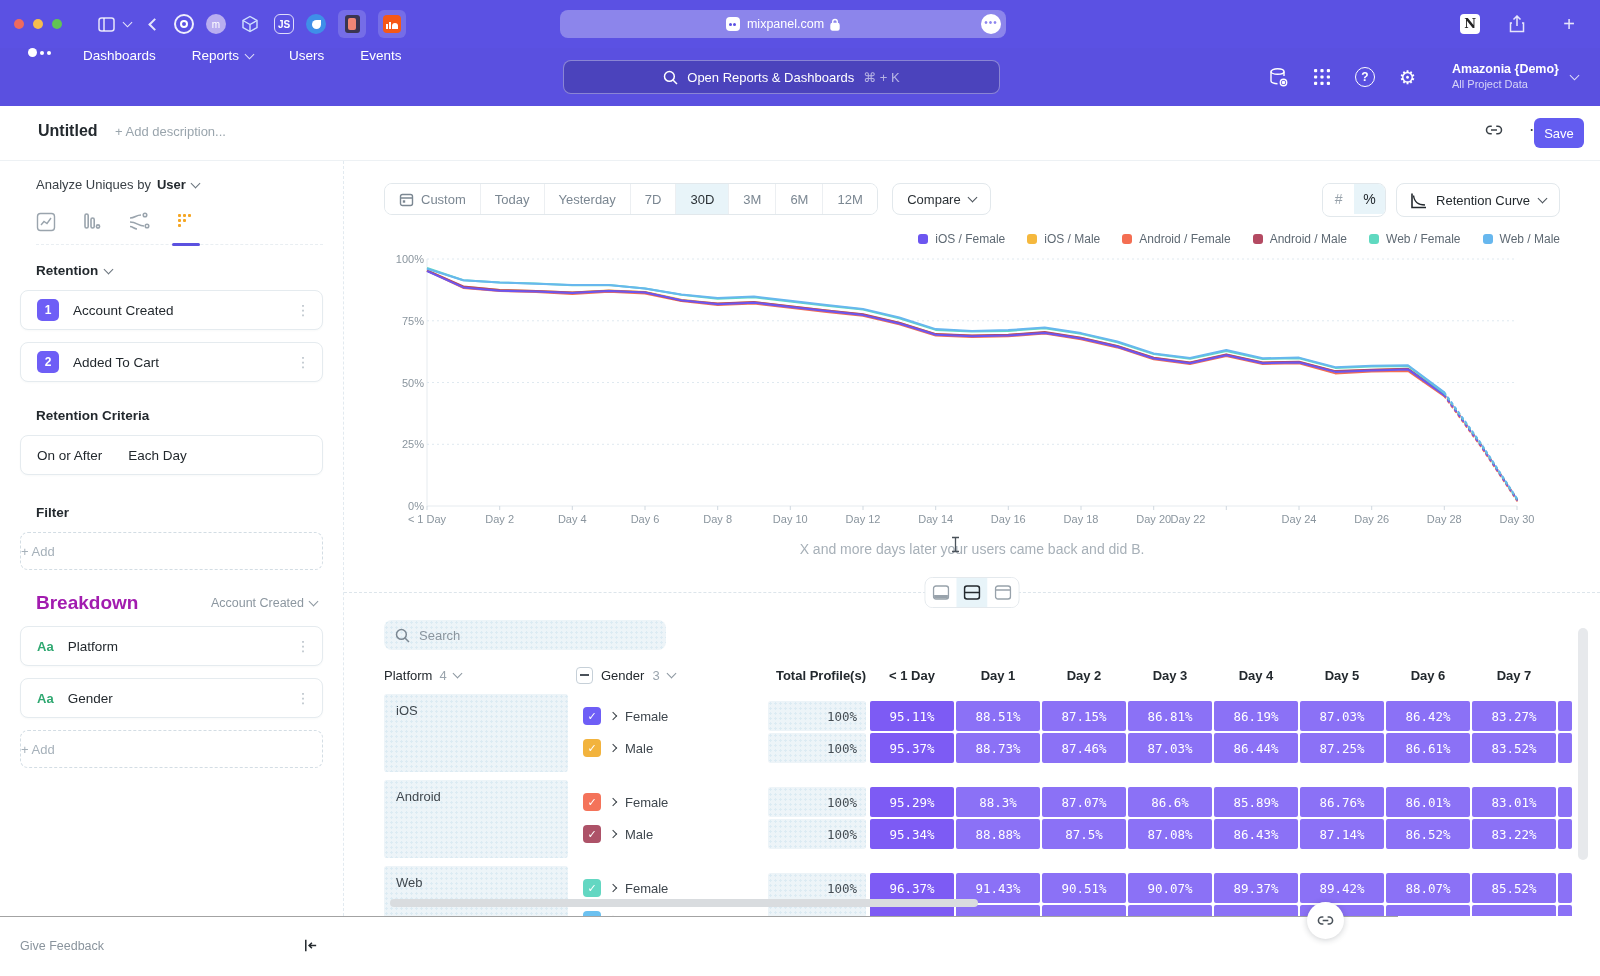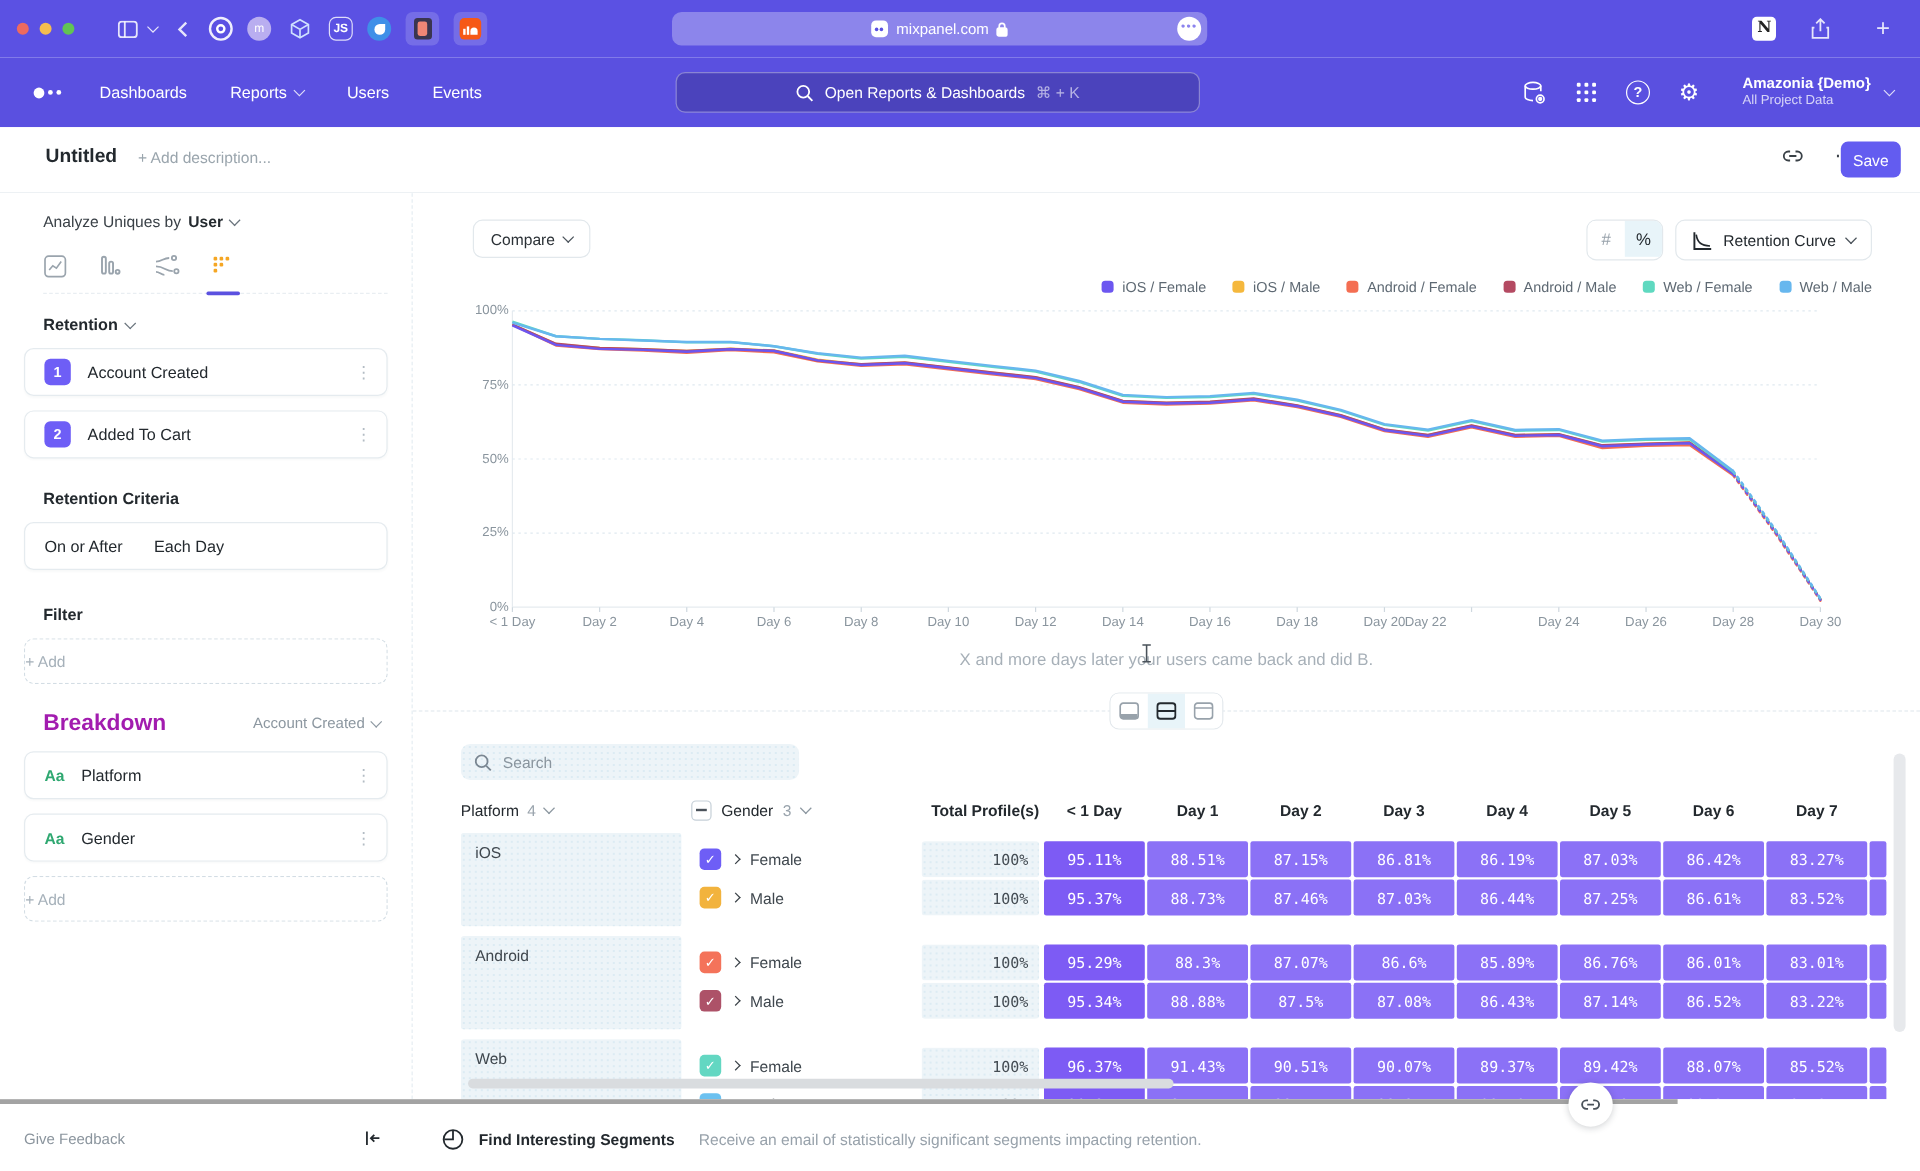--- a/index.html
+++ b/index.html
@@ -17,21 +17,21 @@
   .url-fav { width:14px; height:14px; border-radius:4px; background:#fff; margin-right:7px; display:flex; align-items:center; justify-content:center; gap:1px; }
   .url-fav i{width:3px;height:3px;border-radius:50%;background:#5b51e3;display:block}
   .url-more { position:absolute; right:5px; top:4px; width:20px; height:20px; border-radius:50%; background:#fff; color:#8c84ee; font-size:10px; line-height:18px; text-align:center; letter-spacing:1px; }
   .chrome-right { position:absolute; right:16px; top:0; height:48px; display:flex; align-items:center; gap:20px; }
   .notion { width:20px; height:20px; background:#fff; border-radius:4px; color:#222; font-family:"DejaVu Serif", serif; font-weight:bold; font-size:13px; text-align:center; line-height:20px; }
   .chev { display:inline-block; width:7px; height:7px; border-right:1.6px solid currentColor; border-bottom:1.6px solid currentColor; transform:rotate(45deg); margin-top:-3px; }
   .chev-l { display:inline-block; width:9px; height:9px; border-left:2px solid currentColor; border-bottom:2px solid currentColor; transform:rotate(45deg); }
   .chev-r { display:inline-block; width:6px; height:6px; border-right:1.5px solid #3a4147; border-top:1.5px solid #3a4147; transform:rotate(45deg); }
 
   
-  .nav { position:absolute; left:0; top:48px; width:1600px; height:58px; background:#5a50e0; display:flex; align-items:center; color:#fff; }
+  .nav { position:absolute; left:0; top:48px; width:1600px; height:58px; background:#5a50e0; display:flex; align-items:flex-start; color:#fff; }
   .logo { margin-left:28px; display:flex; align-items:center; gap:3px; }
   .logo .d1{width:9px;height:9px;border-radius:50%;background:#fff}
   .logo .d2,.logo .d3{width:4px;height:4px;border-radius:50%;background:#fff}
   .nav-items { display:flex; align-items:center; margin-left:32px; gap:36px; font-size:13.5px; font-weight:500; }
   .nav-item { display:flex; align-items:center; gap:7px; cursor:pointer; }
   .nav-search { position:absolute; left:563px; top:12px; width:437px; height:34px; border-radius:8px; background:rgba(0,0,0,.16); border:1px solid rgba(255,255,255,.35); display:flex; align-items:center; justify-content:center; gap:9px; font-size:13px; }
   .nav-search .sc { color:rgba(255,255,255,.6); }
   .nav-right { position:absolute; right:22px; top:0; height:58px; display:flex; align-items:center; gap:24px; }
   .acct { text-align:left; line-height:1.25; }
   .acct .a1 { font-size:12.5px; font-weight:bold; }
@@ -59,21 +59,21 @@
   .badge { width:22px; height:22px; border-radius:5px; background:#6e5ef6; color:#fff; font-size:12px; font-weight:bold; display:flex; align-items:center; justify-content:center; margin-right:14px; }
   .card .lbl { font-size:13.5px; color:#23292e; flex:1; }
   .kebab { color:#b3bcc4; font-size:14px; }
   .aa { color:#2fa871; font-size:13px; font-weight:bold; margin-right:14px; }
   .addbox { margin-top:12px; height:38px; border:1px dashed #d3dde4; border-radius:8px; display:flex; align-items:center; font-size:13px; color:#a6b1ba; }
   .bk-row { margin:22px 0 0 16px; display:flex; align-items:center; }
   .bk-row .bh { font-size:19px; font-weight:600; color:#a21caf; flex:1; }
   .bk-scope { font-size:12.5px; color:#8c97a0; display:flex; align-items:center; gap:6px; margin-right:6px; }
 
   
-  .bottom { position:absolute; left:0; bottom:0; width:1398px; height:60px; background:#fff; border-top:4px solid #a3a3a3; }
+  .bottom { position:absolute; left:0; bottom:0; width:1398px; height:60px; background:#fff; border-top:1px solid #a3a3a3; }
   .gf { position:absolute; left:20px; top:22px; font-size:12.5px; color:#8a949d; }
   .collapse-ic { position:absolute; left:302px; top:20px; color:#23292e; }
   .fis { position:absolute; left:368px; top:20px; display:flex; align-items:center; gap:12px; }
   .fis .t { font-size:13px; font-weight:600; color:#23292e; }
   .fis .d { font-size:13px; color:#98a2ab; margin-left:8px; }
   .fab { position:absolute; right:54px; bottom:37px; width:37px; height:37px; border-radius:50%; background:#fff; box-shadow:0 1px 6px rgba(30,40,50,.22); display:flex; align-items:center; justify-content:center; color:#4a525a; }
 
   
   .main { position:absolute; left:344px; top:161px; right:0; bottom:60px; overflow:hidden; background:#fff; }
   .toolbar { position:absolute; left:40px; top:22px; right:40px; height:32px; }
@@ -369,20 +369,34 @@
   <div class="card">
     <span class="aa">Aa</span>
     <span class="lbl">Gender</span>
     <span class="kebab">⋮</span>
   </div>
   <div class="addbox">+ Add</div>
 </div>
 
 <div class="main">
   <div class="toolbar">
+    <span class="seg">
+        <button class="seg-item"><svg class="ic" width="15" height="15" viewBox="0 0 15 15" fill="none" stroke="#7b8792" stroke-width="1.4">
+            <rect x="1.5" y="2.5" width="12" height="11" rx="2"></rect>
+            <line x1="1.5" y1="6" x2="13.5" y2="6"></line>
+            <rect x="3.8" y="8.3" width="2.4" height="2.4" fill="#7b8792" stroke="none"></rect>
+          </svg>Custom</button>
+        <button class="seg-item">Today</button>
+        <button class="seg-item">Yesterday</button>
+        <button class="seg-item">7D</button>
+        <button class="seg-item active">30D</button>
+        <button class="seg-item">3M</button>
+        <button class="seg-item">6M</button>
+        <button class="seg-item">12M</button>
+      </span>
     <button class="cmp-btn">
         <span>Compare</span>
         <span class="chev" style="border-color:#4a525a"></span>
       </button>
     <span class="tb-right">
       <span class="unit-seg">
         <button class="unit">#</button>
         <button class="unit active">%</button>
       </span>
       <button class="ctype-btn">
@@ -649,30 +663,20 @@
 </div>
 
 <div class="bottom">
   <span class="gf">Give Feedback</span>
   <span class="collapse-ic">
       <svg class="ic" width="17" height="17" viewBox="0 0 18 18" fill="none" stroke="currentColor" stroke-width="1.6">
         <path d="M4 3 V15"></path>
         <path d="M15 9 H7.5 M10.5 6 7.5 9 10.5 12"></path>
       </svg>
     </span>
-  <span class="fis">
-    <span>
-        <svg class="ic" width="19" height="19" viewBox="0 0 19 19" fill="none" stroke="#23292e" stroke-width="1.5">
-          <circle cx="9.5" cy="9.5" r="7.8"></circle>
-          <path d="M9.5 2 V9.5 H2.2"></path>
-        </svg>
-      </span>
-    <span class="t">Find Interesting Segments</span>
-    <span class="d">Receive an email of statistically significant segments impacting retention.</span>
-  </span>
   <span class="fab">
       <svg class="ic" width="17" height="17" viewBox="0 0 24 24" fill="none" stroke="currentColor" stroke-width="2.2">
         <path d="M15 7h2a5 5 0 0 1 0 10h-2"></path>
         <path d="M9 17H7A5 5 0 0 1 7 7h2"></path>
         <line x1="8" y1="12" x2="16" y2="12"></line>
       </svg>
     </span>
 </div>
 
 </body></html>

